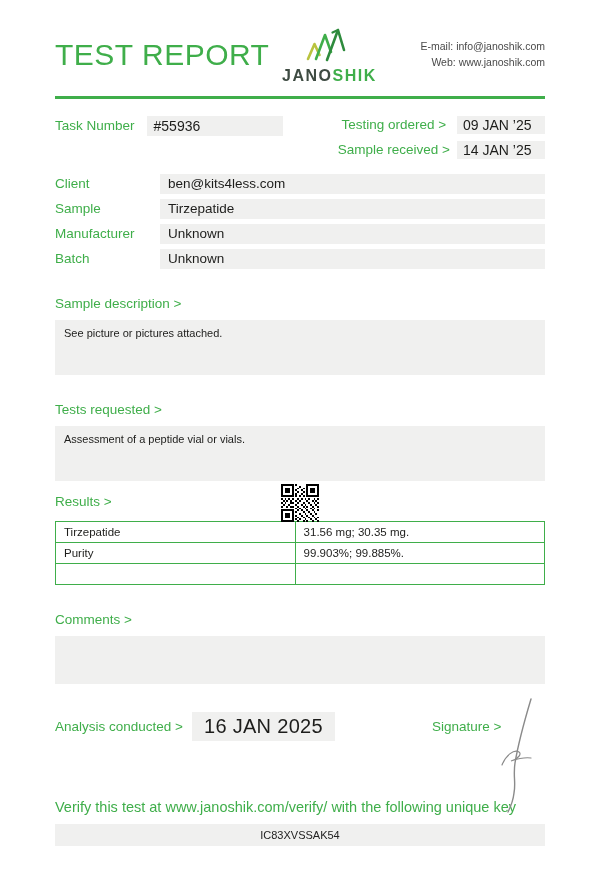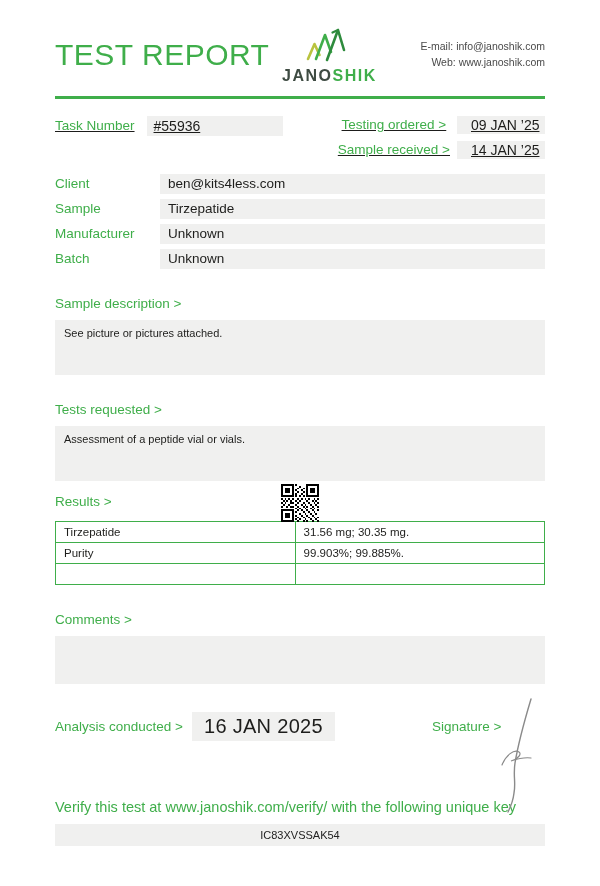--- a/index.html
+++ b/index.html
@@ -22,27 +22,27 @@
   .header{display:flex;align-items:center;}
   .title{flex:0 0 212px;font-size:30px;color:var(--green);letter-spacing:.5px;white-space:nowrap;line-height:1;}
   .logo{flex:0 0 120px;display:flex;flex-direction:column;align-items:center;}
   .logo-text{font-size:16px;font-weight:bold;letter-spacing:1.5px;line-height:1;margin-top:2px;}
   .logo-text .dark{color:var(--logo-dark);}
   .logo-text .grn{color:var(--green);}
   .contact{flex:1;text-align:right;font-size:10.5px;color:var(--muted);line-height:1.55;margin-bottom:2px;}
   .divider{height:2.5px;background:var(--green);margin-top:12px;}
 
   
-  .meta{margin-top:17px;display:flex;justify-content:space-between;align-items:flex-start;text-decoration:underline;}
+  .meta{margin-top:17px;display:flex;justify-content:space-between;align-items:flex-start;}
   .lbl{color:var(--green);font-size:13.5px;white-space:nowrap;}
   .meta-left{display:flex;align-items:center;}
   .task-box{margin-left:12px;width:136px;background:var(--box);font-size:14px;padding:2px 7px;}
   .meta-right{display:grid;grid-template-columns:auto 88px;gap:7px 7px;align-items:center;}
   .meta-right .lbl{text-align:center;}
-  .date-box{background:var(--box);font-size:14px;padding:1px 14px;white-space:nowrap;}
+  .date-box{background:var(--box);font-size:14px;padding:1px 6px;white-space:nowrap;}
 
   
   .details{margin-top:15px;}
   .drow{display:flex;align-items:center;margin-bottom:5px;}
   .drow .lbl{flex:0 0 105px;}
   .dval{flex:1;background:var(--box);font-size:13.5px;padding:2.5px 8px;min-height:15px;}
 
   
   .sec-h{color:var(--green);font-size:13.5px;margin-top:27px;}
   .graybox{margin-top:9px;background:var(--box);min-height:55px;padding:7px 9px;font-size:11px;}

